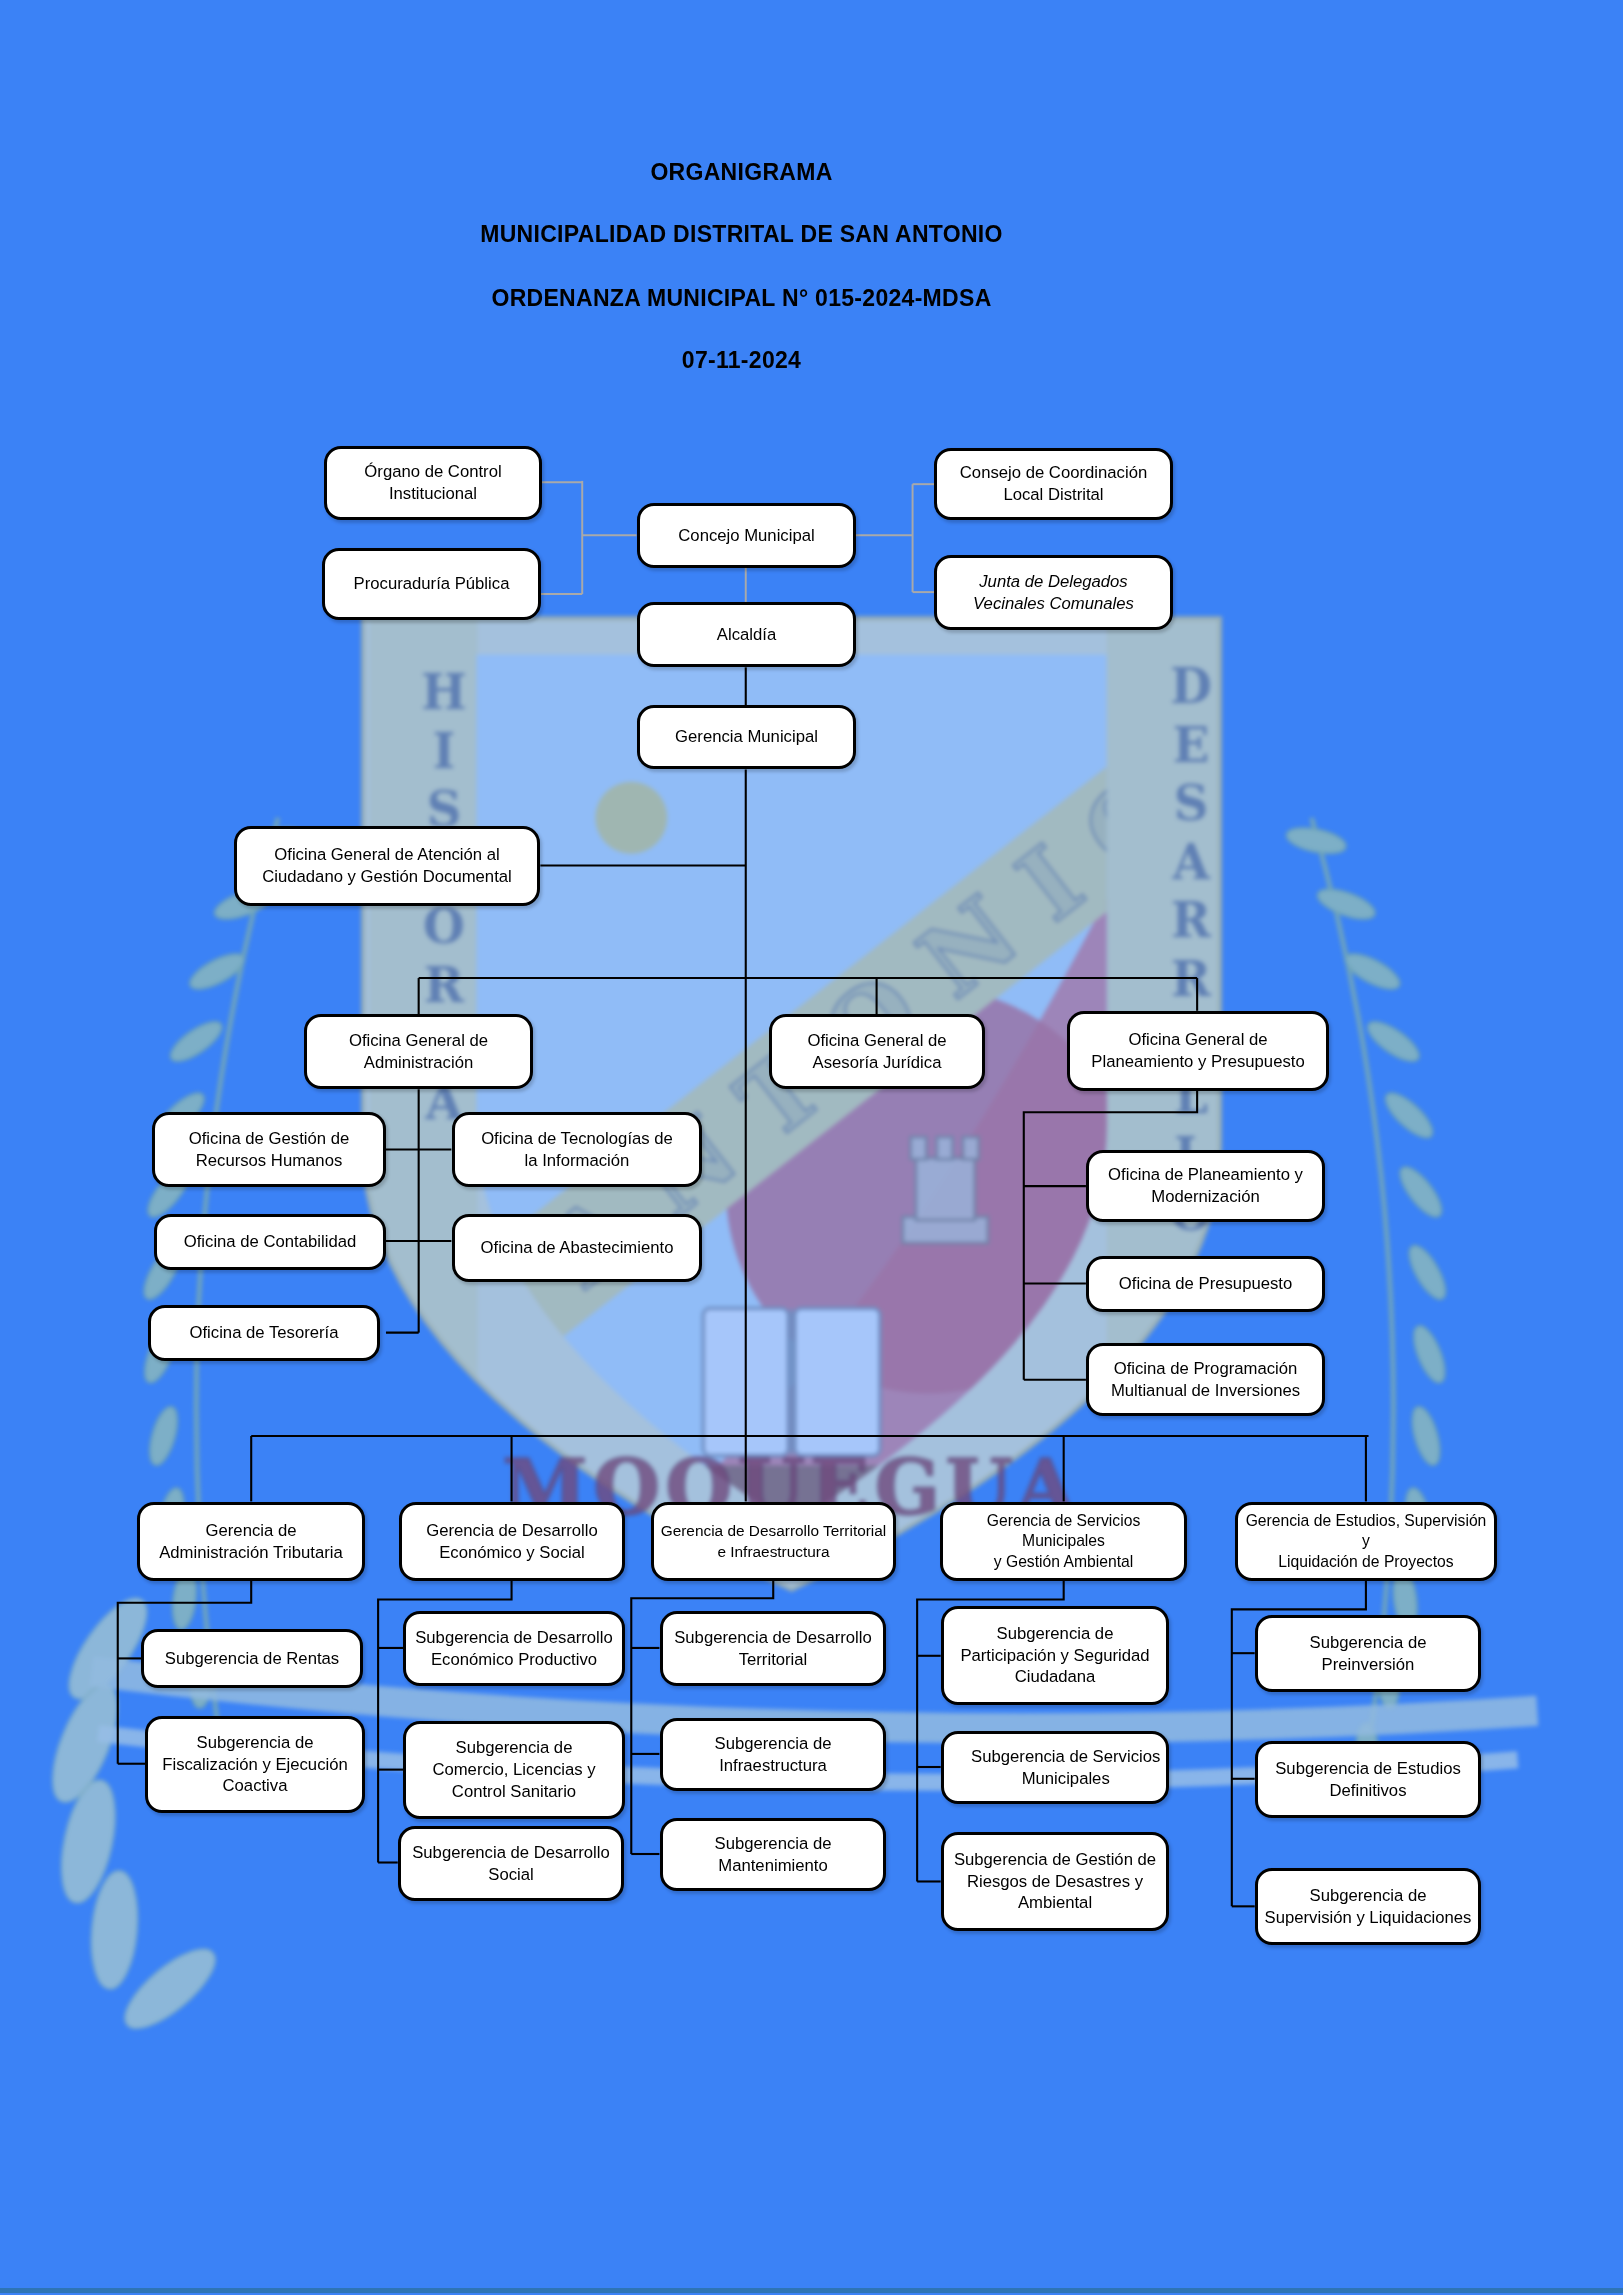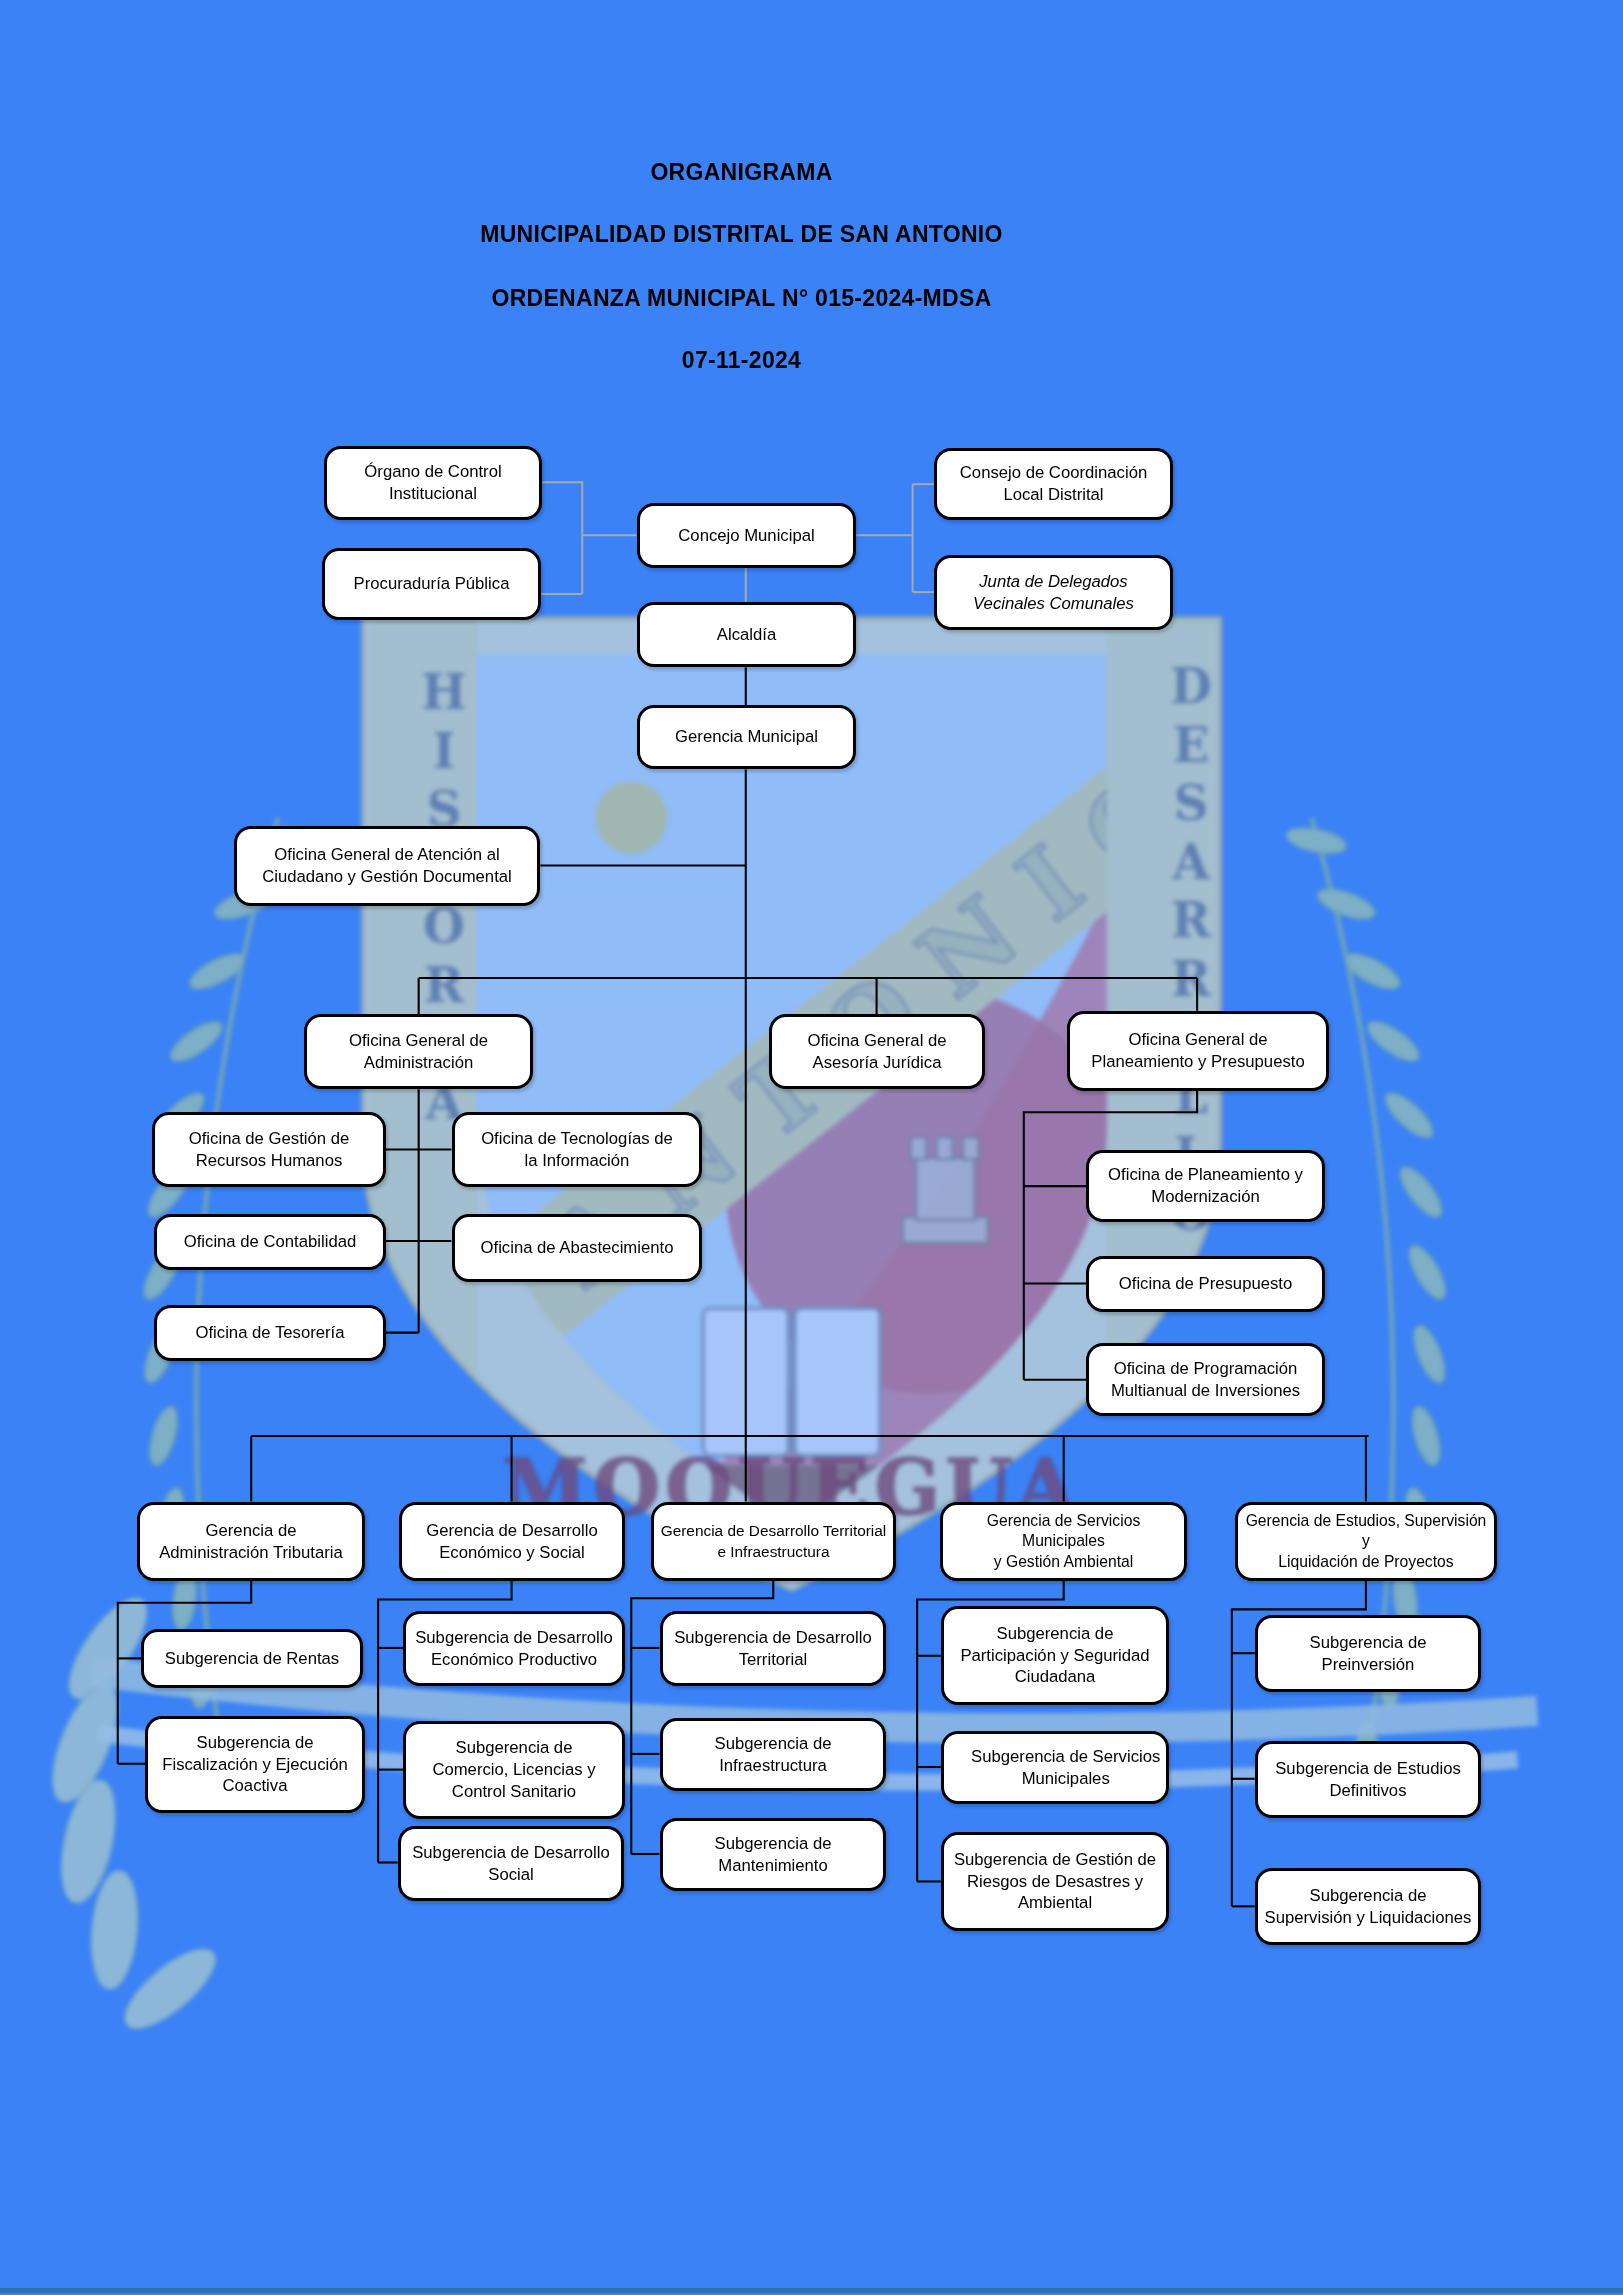--- a/index.html
+++ b/index.html
@@ -201,21 +201,21 @@
       <div class="node" style="left: 769px; top: 1014px; width: 216px; height: 75px;">Oficina General de
 Asesoría Jurídica</div>
       <div class="node" style="left: 1067px; top: 1011px; width: 262px; height: 80px;">Oficina General de
 Planeamiento y Presupuesto</div>
       <div class="node" style="left: 152px; top: 1112px; width: 234px; height: 75px;">Oficina de Gestión de
 Recursos Humanos</div>
       <div class="node" style="left: 452px; top: 1112px; width: 250px; height: 75px;">Oficina de Tecnologías de
 la Información</div>
       <div class="node" style="left: 154px; top: 1214px; width: 232px; height: 56px;">Oficina de Contabilidad</div>
       <div class="node" style="left: 452px; top: 1214px; width: 250px; height: 68px;">Oficina de Abastecimiento</div>
-      <div class="node" style="left: 154px; top: 1305px; width: 232px; height: 56px;">Oficina de Tesorería</div>
+      <div class="node" style="left: 148px; top: 1305px; width: 232px; height: 56px;">Oficina de Tesorería</div>
       <div class="node" style="left: 1086px; top: 1150px; width: 239px; height: 72px;">Oficina de Planeamiento y
 Modernización</div>
       <div class="node" style="left: 1086px; top: 1256px; width: 239px; height: 56px;">Oficina de Presupuesto</div>
       <div class="node" style="left: 1086px; top: 1343px; width: 239px; height: 73px;">Oficina de Programación
 Multianual de Inversiones</div>
       <div class="node" style="left: 399px; top: 1502px; width: 226px; height: 79px;">Gerencia de Desarrollo
 Económico y Social</div>
       <div class="node" style="left: 137px; top: 1502px; width: 228px; height: 79px;">Gerencia de
 Administración Tributaria</div>
       <div class="node" style="left: 651px; top: 1502px; width: 245px; height: 79px; font-size: 15.4px;">Gerencia de Desarrollo Territorial

